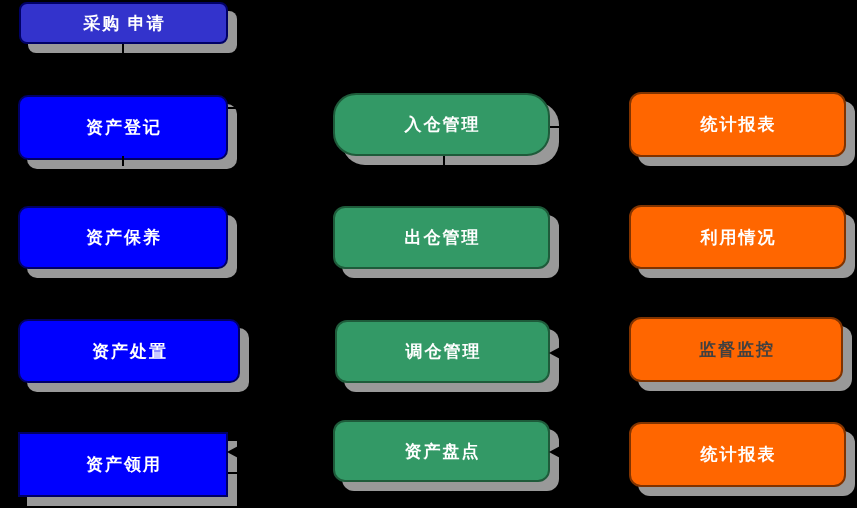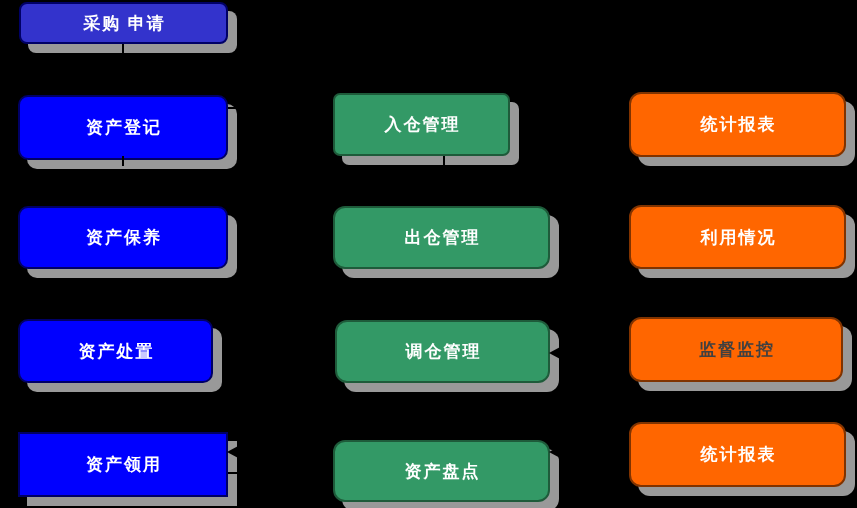--- a/index.html
+++ b/index.html
@@ -45,36 +45,36 @@
 <div id="canvas" style="background: rgb(0, 0, 0);">
     <div class="node" style="left: 19px; top: 2px; width: 209px; height: 42px; border-radius: 8px; background: rgb(51, 51, 204); border-color: rgb(0, 0, 102); box-shadow: rgb(153, 153, 153) 9px 9px 0px;">
     <span class="label" style="color: rgb(255, 255, 255);">采购 申请</span>
   </div>
     <div class="node" style="left: 18px; top: 95px; width: 210px; height: 65px; border-radius: 10px; background: rgb(0, 0, 255); border-color: rgb(0, 0, 102); box-shadow: rgb(153, 153, 153) 9px 9px 0px;">
     <span class="label" style="color: rgb(255, 255, 255);">资产登记</span>
   </div>
     <div class="node" style="left: 18px; top: 206px; width: 210px; height: 63px; border-radius: 10px; background: rgb(0, 0, 255); border-color: rgb(0, 0, 102); box-shadow: rgb(153, 153, 153) 9px 9px 0px;">
     <span class="label" style="color: rgb(255, 255, 255);">资产保养</span>
   </div>
-    <div class="node" style="left: 18px; top: 319px; width: 195px; height: 64px; border-radius: 10px; background: rgb(0, 0, 255); border-color: rgb(0, 0, 102); box-shadow: rgb(153, 153, 153) 9px 9px 0px; text-align: right;">
+    <div class="node" style="left: 18px; top: 319px; width: 222px; height: 64px; border-radius: 10px; background: rgb(0, 0, 255); border-color: rgb(0, 0, 102); box-shadow: rgb(153, 153, 153) 9px 9px 0px; text-align: right;">
     <span class="label" style="color: rgb(255, 255, 255);">资产处置</span>
   </div>
     <div class="node" style="left: 18px; top: 432px; width: 210px; height: 65px; border-radius: 0; background: rgb(0, 0, 255); border-color: rgb(0, 0, 102); box-shadow: rgb(153, 153, 153) 9px 9px 0px;">
     <span class="label" style="color: rgb(255, 255, 255);">资产领用</span>
   </div>
-    <div class="node" style="left: 333px; top: 93px; width: 177px; height: 63px; border-radius: 7px; background: rgb(51, 153, 102); border-color: rgb(30, 91, 58); box-shadow: rgb(153, 153, 153) 9px 9px 0px;">
+    <div class="node" style="left: 333px; top: 93px; width: 217px; height: 63px; border-radius: 23px; background: rgb(51, 153, 102); border-color: rgb(30, 91, 58); box-shadow: rgb(153, 153, 153) 9px 9px 0px;">
     <span class="label" style="color: rgb(255, 255, 255);">入仓管理</span>
   </div>
     <div class="node" style="left: 333px; top: 206px; width: 217px; height: 63px; border-radius: 12px; background: rgb(51, 153, 102); border-color: rgb(30, 91, 58); box-shadow: rgb(153, 153, 153) 9px 9px 0px;">
     <span class="label" style="color: rgb(255, 255, 255);">出仓管理</span>
   </div>
     <div class="node" style="left: 335px; top: 320px; width: 215px; height: 63px; border-radius: 12px; background: rgb(51, 153, 102); border-color: rgb(30, 91, 58); box-shadow: rgb(153, 153, 153) 9px 9px 0px;">
     <span class="label" style="color: rgb(255, 255, 255);">调仓管理</span>
   </div>
-    <div class="node" style="left: 333px; top: 440px; width: 217px; height: 62px; border-radius: 12px; background: rgb(51, 153, 102); border-color: rgb(30, 91, 58); box-shadow: rgb(153, 153, 153) 9px 9px 0px; text-align: center;">
+    <div class="node" style="left: 333px; top: 420px; width: 217px; height: 62px; border-radius: 12px; background: rgb(51, 153, 102); border-color: rgb(30, 91, 58); box-shadow: rgb(153, 153, 153) 9px 9px 0px; text-align: center;">
     <span class="label" style="color: rgb(255, 255, 255);">资产盘点</span>
   </div>
     <div class="node" style="left: 629px; top: 92px; width: 217px; height: 65px; border-radius: 12px; background: rgb(255, 102, 0); border-color: rgb(128, 51, 0); box-shadow: rgb(153, 153, 153) 9px 9px 0px;">
     <span class="label" style="color: rgb(255, 255, 255);">统计报表</span>
   </div>
     <div class="node" style="left: 629px; top: 205px; width: 217px; height: 64px; border-radius: 12px; background: rgb(255, 102, 0); border-color: rgb(128, 51, 0); box-shadow: rgb(153, 153, 153) 9px 9px 0px;">
     <span class="label" style="color: rgb(255, 255, 255);">利用情况</span>
   </div>
     <div class="node" style="left: 629px; top: 317px; width: 214px; height: 65px; border-radius: 12px; background: rgb(255, 102, 0); border-color: rgb(128, 51, 0); box-shadow: rgb(153, 153, 153) 9px 9px 0px;">
     <span class="label" style="color: #404040;">监督监控</span>

